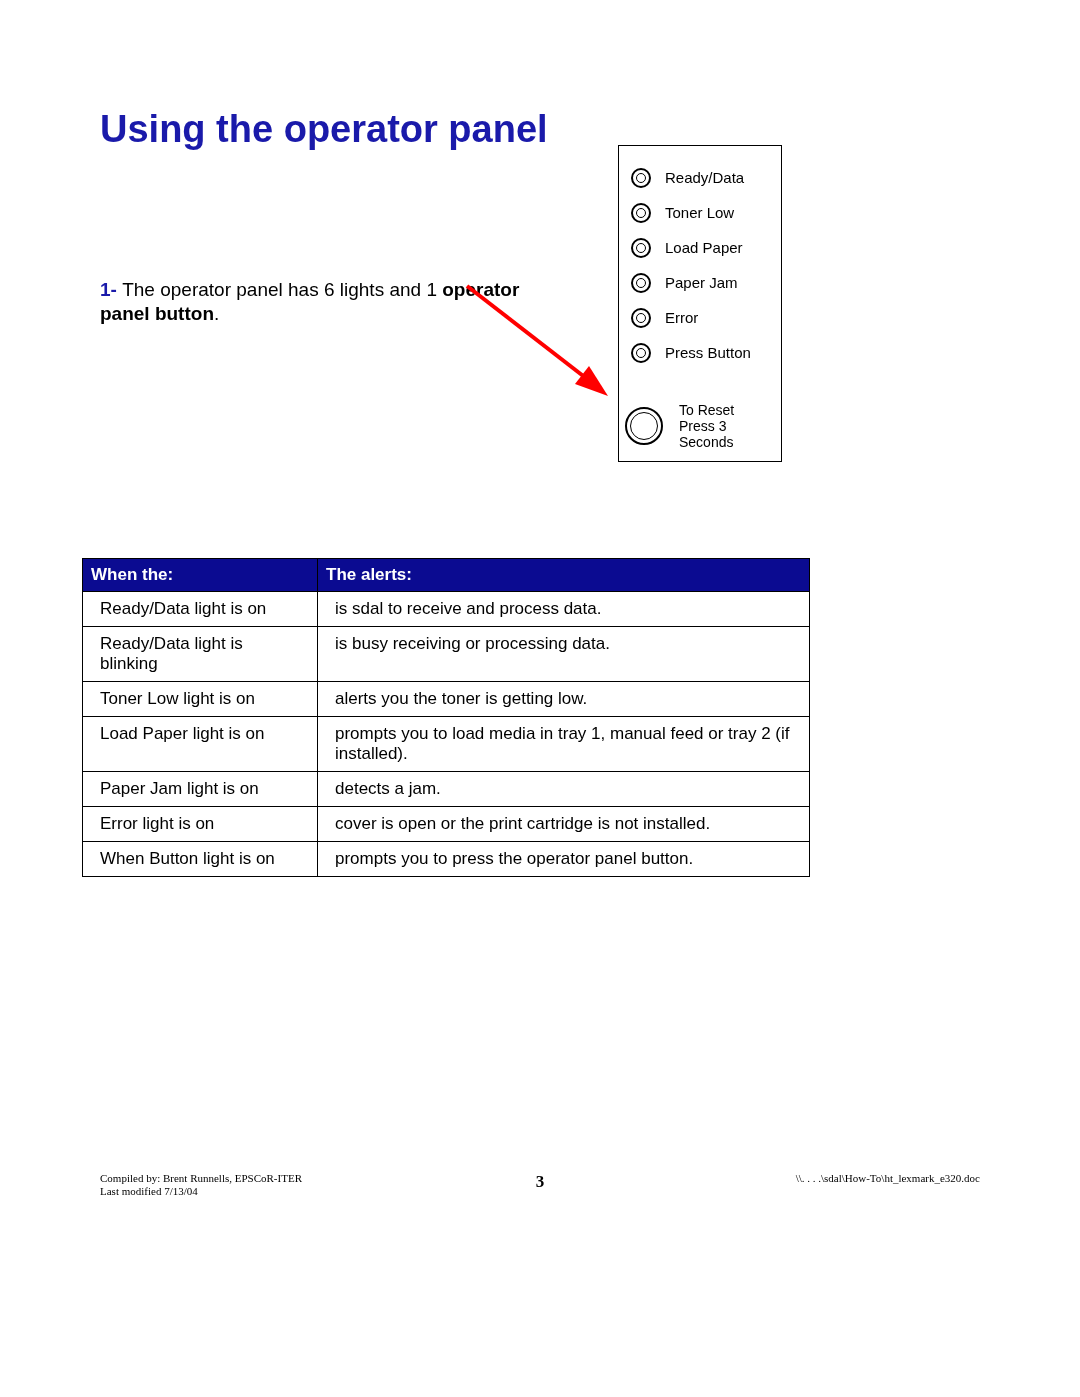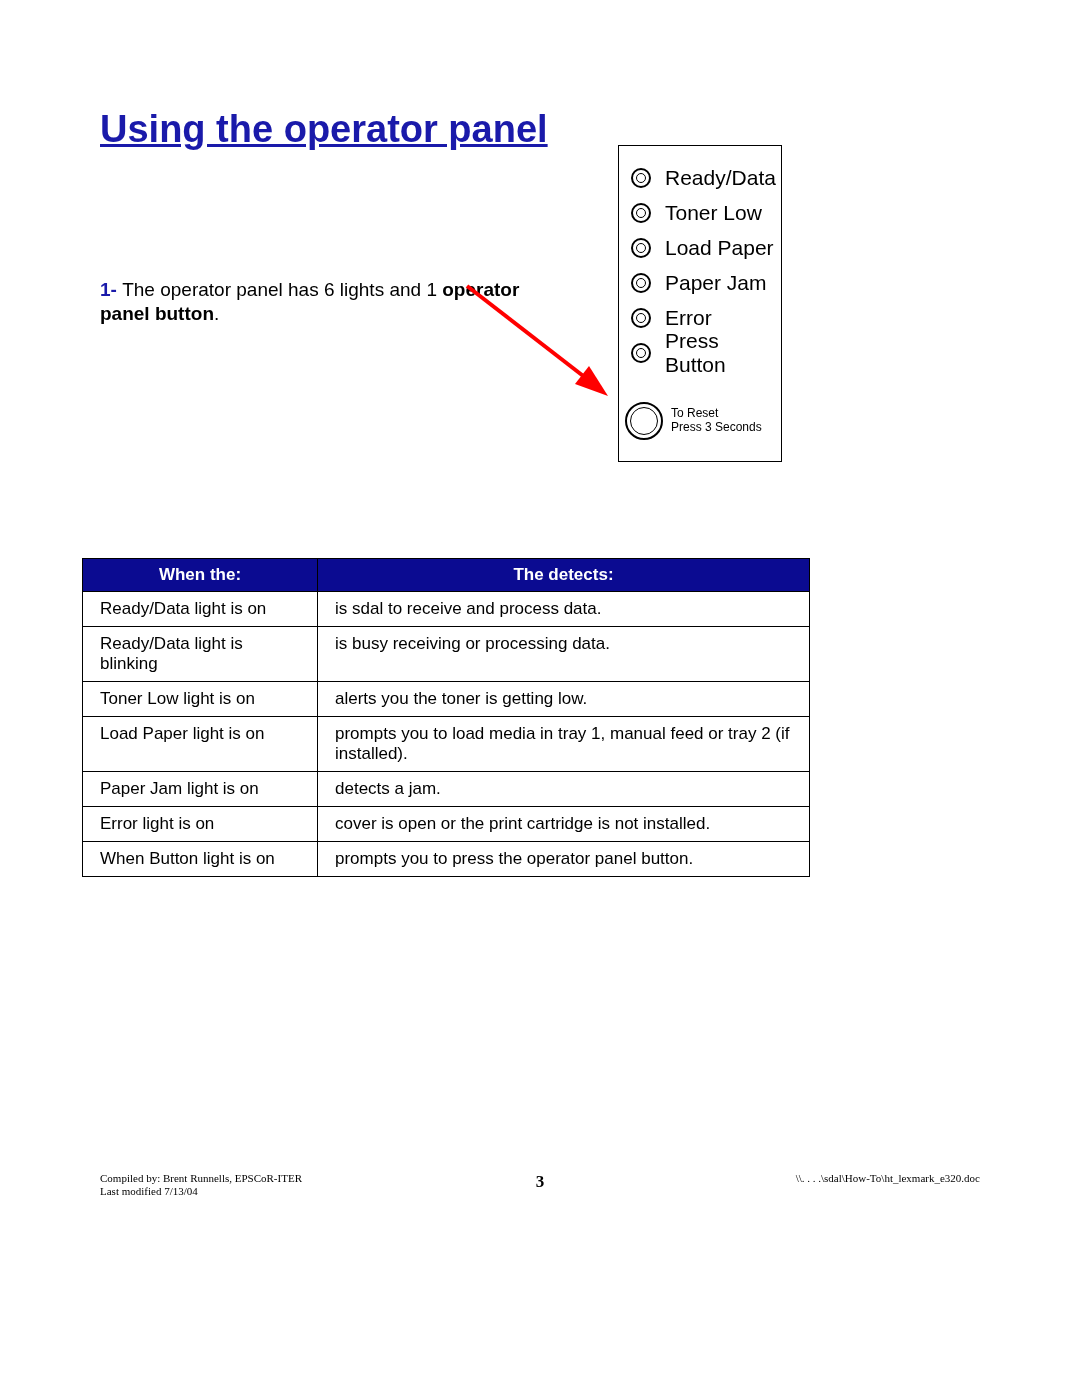--- a/index.html
+++ b/index.html
@@ -18,21 +18,20 @@
     height: 1397px;
   }
   .title {
     position: absolute;
     top: 108px;
     left: 100px;
     font-size: 38px;
     font-weight: bold;
     color: #1a1aaa;
     font-family: Arial, Helvetica, sans-serif;
-    text-decoration: underline;
   }
   .intro {
     position: absolute;
     top: 278px;
     left: 100px;
     width: 460px;
     font-size: 19px;
     line-height: 1.25;
   }
   .intro .num {
@@ -52,21 +51,21 @@
     height: 315px;
     border: 1px solid #000;
     background: #fff;
     font-family: Arial, Helvetica, sans-serif;
   }
   .led-row {
     display: flex;
     align-items: center;
     height: 35px;
     padding-left: 12px;
-    font-size: 21px;
+    font-size: 15px;
   }
   .led {
     width: 16px;
     height: 16px;
     border: 2px solid #000;
     border-radius: 50%;
     margin-right: 14px;
     position: relative;
     flex-shrink: 0;
   }
@@ -93,22 +92,23 @@
     position: relative;
   }
   .big-button::after{
     content:"";
     position:absolute;
     top:3px; left:3px; right:3px; bottom:3px;
     border:1px solid #000;
     border-radius:50%;
   }
   .reset-text {
-    font-size: 12px;
+    font-size: 14px;
     line-height: 1.15;
+    margin-left: 8px;
   }
 
   
   .arrow {
     position: absolute;
     top: 282px;
     left: 463px;
     width: 170px;
     height: 130px;
     pointer-events: none;
@@ -119,21 +119,21 @@
     position: absolute;
     top: 558px;
     left: 82px;
     width: 728px;
     border-collapse: collapse;
     font-size: 17px;
   }
   .status-table th {
     background: #0b0b91;
     color: #fff;
-    text-align: center;
+    text-align: left;
     font-weight: bold;
     padding: 6px 8px;
     border: 1px solid #000;
   }
   .status-table td {
     border: 1px solid #000;
     padding: 7px 17px;
     vertical-align: top;
   }
   .col1 { width: 200px; }
@@ -214,21 +214,21 @@
         <div>To Reset</div>
         <div>Press 3 Seconds</div>
       </div>
     </div>
   </div>
 
   <table class="status-table">
     <thead>
       <tr>
         <th class="col1">When the:</th>
-        <th>The detects:</th>
+        <th>The alerts:</th>
       </tr>
     </thead>
     <tbody id="table-body">
         <tr>
           <td class="col1">Ready/Data light is on</td>
           <td>is sdal to receive and process data.</td>
         </tr>
         <tr>
           <td class="col1">Ready/Data light is blinking</td>
           <td>is busy receiving or processing data.</td>

